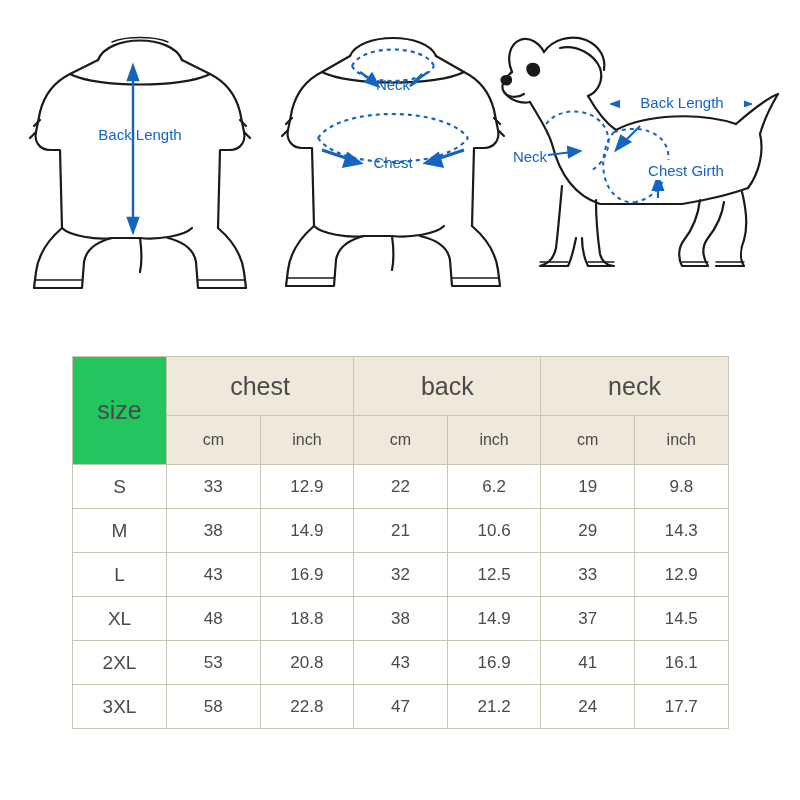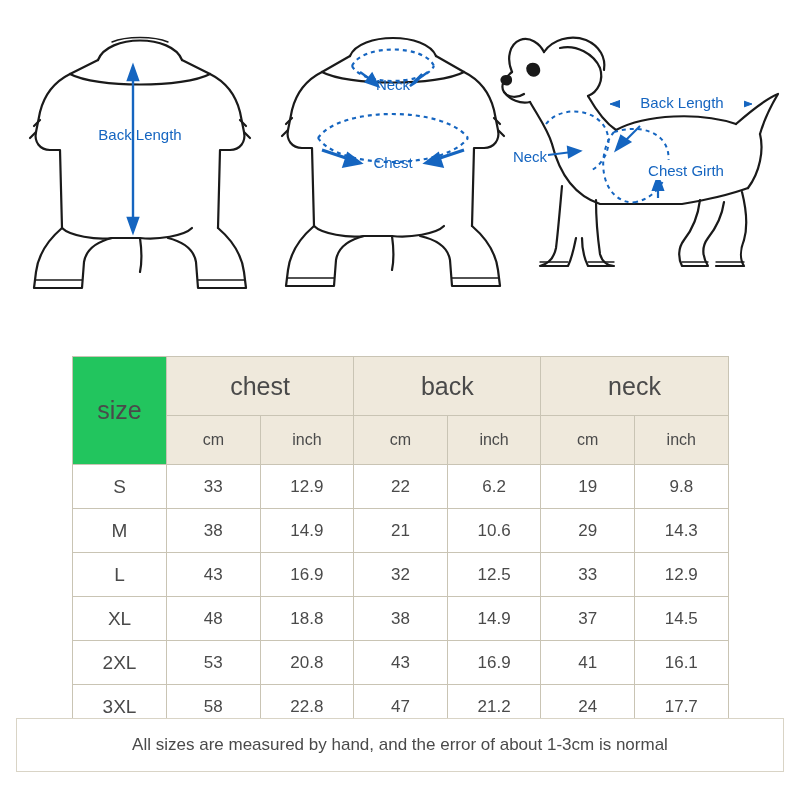--- a/index.html
+++ b/index.html
@@ -339,15 +339,14 @@
           <td class="val-cell">22.8</td>
           <td class="val-cell">47</td>
           <td class="val-cell">21.2</td>
           <td class="val-cell">24</td>
           <td class="val-cell">17.7</td>
         </tr>
       </tbody>
     </table>
   </div>
 
-  <div class="note">All sizes are measured by hand, and the error of about 1-3cm is normal</div>
 
 </div>
 
 </body></html>

